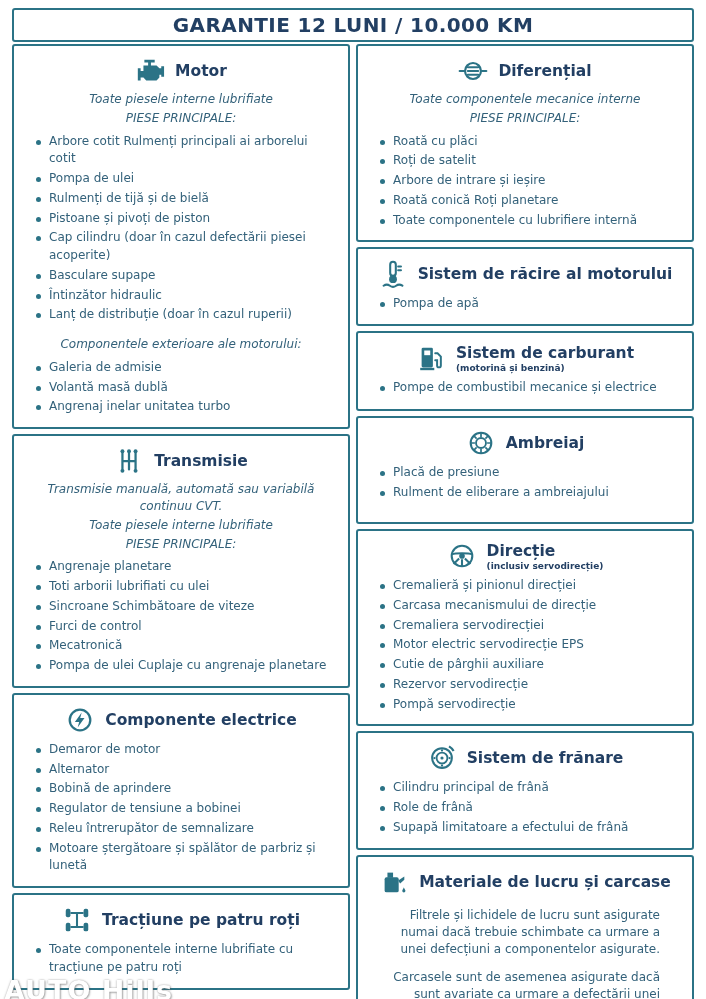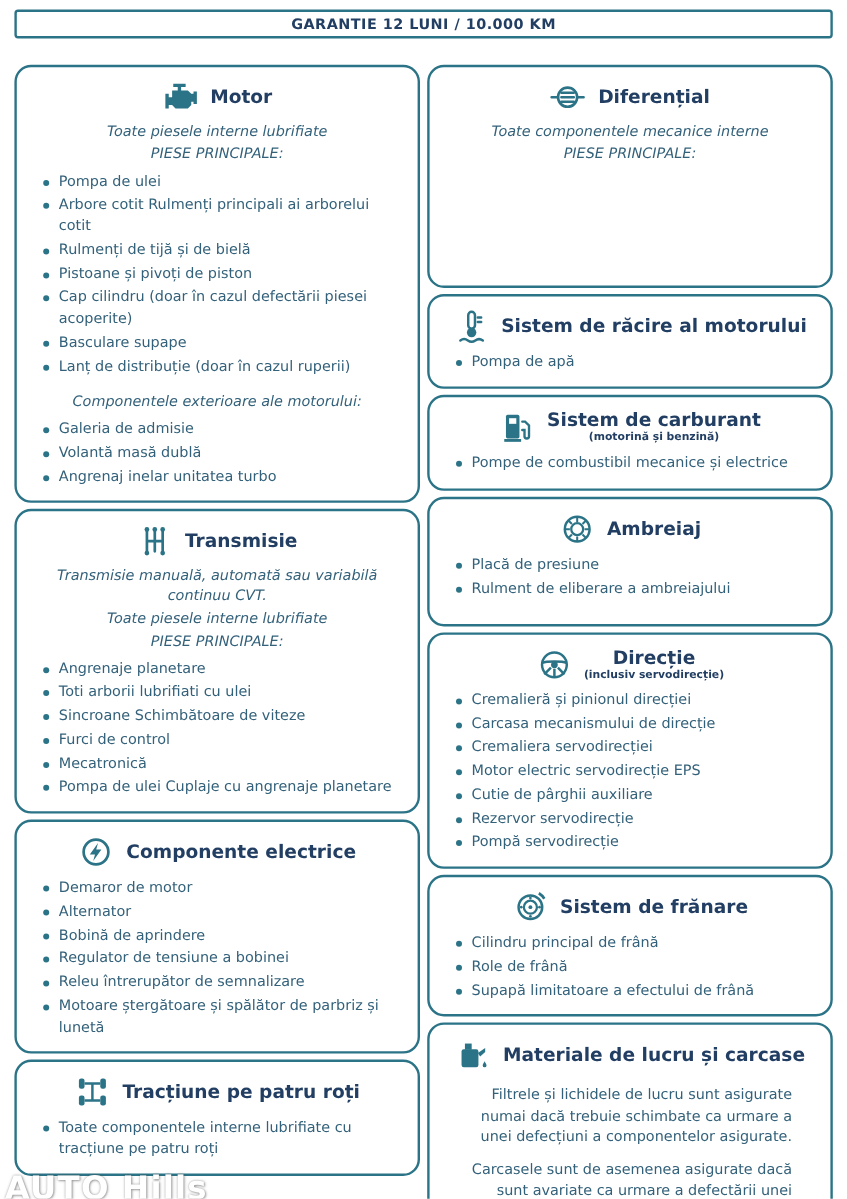--- a/index.html
+++ b/index.html
@@ -4,33 +4,33 @@
 <style>
   html,body{margin:0;padding:0;}
   body{
     width:706px;height:999px;background:#fff;position:relative;overflow:hidden;
     font-family:"DejaVu Sans","Liberation Sans",sans-serif;
     color:#33617a;
   }
   .page{padding:8px 12px 0 12px;}
   .title-box{
     border:2px solid #2b7386;border-radius:3px;text-align:center;
-    padding:3px 0;margin-bottom:22px;font-weight:bold;font-size:12px;
+    padding:3px 0;margin-bottom:2px;font-weight:bold;font-size:20px;
     color:#223f63;letter-spacing:.4px;
   }
   .cols{display:flex;gap:6px;align-items:flex-start;}
   .col{display:flex;flex-direction:column;gap:5px;flex:1;min-width:0;}
   .box{
-    border:2px solid #2b7386;border-radius:14px;background:#fff;
+    border:2px solid #2b7386;border-radius:3px;background:#fff;
     padding:7px 8px 9px 8px;box-sizing:border-box;
   }
   .box-header{display:flex;justify-content:center;align-items:center;gap:10px;margin:3px 0 5px;}
   .icon{display:inline-flex;color:#2b7386;}
   .icon svg{width:30px;height:30px;display:block;}
-  .title-stack{display:flex;flex-direction:column;align-items:center;}
+  .title-stack{display:flex;flex-direction:column;}
   .box-title{font-weight:bold;font-size:15.5px;color:#223f63;}
   .box-subtitle{font-weight:bold;font-size:9px;color:#223f63;margin-top:1px;}
   .intro{text-align:center;font-size:12px;margin:2px 8px;line-height:1.4;font-style:italic;}
   .spaced{margin-top:12px;}
   ul.items{list-style:none;margin:6px 0 0 0;padding:0 2px 0 10px;}
   ul.items li{
     position:relative;padding-left:17px;font-size:12px;line-height:1.48;
     margin-bottom:2px;
   }
   ul.items li::before{
@@ -61,26 +61,27 @@
           <span class="icon">
             <svg viewBox="0 0 32 32">
                 <path fill="currentColor" d="M10 4h11v3h-4v3h6l3 3h2v-2h3v11h-3v-2h-2v3l-3 3H12l-3-3H6v3H3V13h3v3h3v-6h5V7h-4V4z"></path>
               </svg>
           </span>
           <span class="box-title">Motor</span>
         </div>
         <p class="intro">Toate piesele interne lubrifiate</p>
         <p class="intro">PIESE PRINCIPALE:</p>
         <ul class="items">
+            <li>Arbore cotit Rulmenți principali ai arborelui cotit</li>
             <li>Pompa de ulei</li>
-            <li>Arbore cotit Rulmenți principali ai arborelui cotit</li>
             <li>Rulmenți de tijă și de bielă</li>
             <li>Pistoane și pivoți de piston</li>
             <li>Cap cilindru (doar în cazul defectării piesei acoperite)</li>
             <li>Basculare supape</li>
+            <li>Întinzător hidraulic</li>
             <li>Lanț de distribuție (doar în cazul ruperii)</li>
           </ul>
         <p class="intro spaced">Componentele exterioare ale motorului:</p>
         <ul class="items">
             <li>Galeria de admisie</li>
             <li>Volantă masă dublă</li>
             <li>Angrenaj inelar unitatea turbo</li>
           </ul>
       </section>
 
@@ -169,20 +170,27 @@
                 <circle cx="16" cy="16" r="8.5"></circle>
                 <path d="M1.8 16h5.7M24.5 16h5.7"></path>
                 <path d="M10.5 12h11M10.5 16h11M10.5 20h11"></path>
               </g>
             </svg>
           </span>
           <span class="box-title">Diferențial</span>
         </div>
         <p class="intro">Toate componentele mecanice interne</p>
         <p class="intro">PIESE PRINCIPALE:</p>
+        <ul class="items">
+            <li>Roată cu plăci</li>
+            <li>Roți de satelit</li>
+            <li>Arbore de intrare și ieșire</li>
+            <li>Roată conică Roți planetare</li>
+            <li>Toate componentele cu lubrifiere internă</li>
+          </ul>
       </section>
 
       <section class="box" style="min-height:78px">
         <div class="box-header">
           <span class="icon">
             <svg viewBox="0 0 32 32">
               <g stroke="currentColor" stroke-width="2.2" fill="none" stroke-linecap="round">
                 <rect x="13" y="3" width="6" height="15" rx="3"></rect>
                 <path d="M21.5 8h3M21.5 12h3"></path>
                 <path d="M6 28.5c2.2-1.6 4.5-1.6 6.7 0s4.4 1.6 6.6 0 4.4-1.6 6.7 0"></path>

